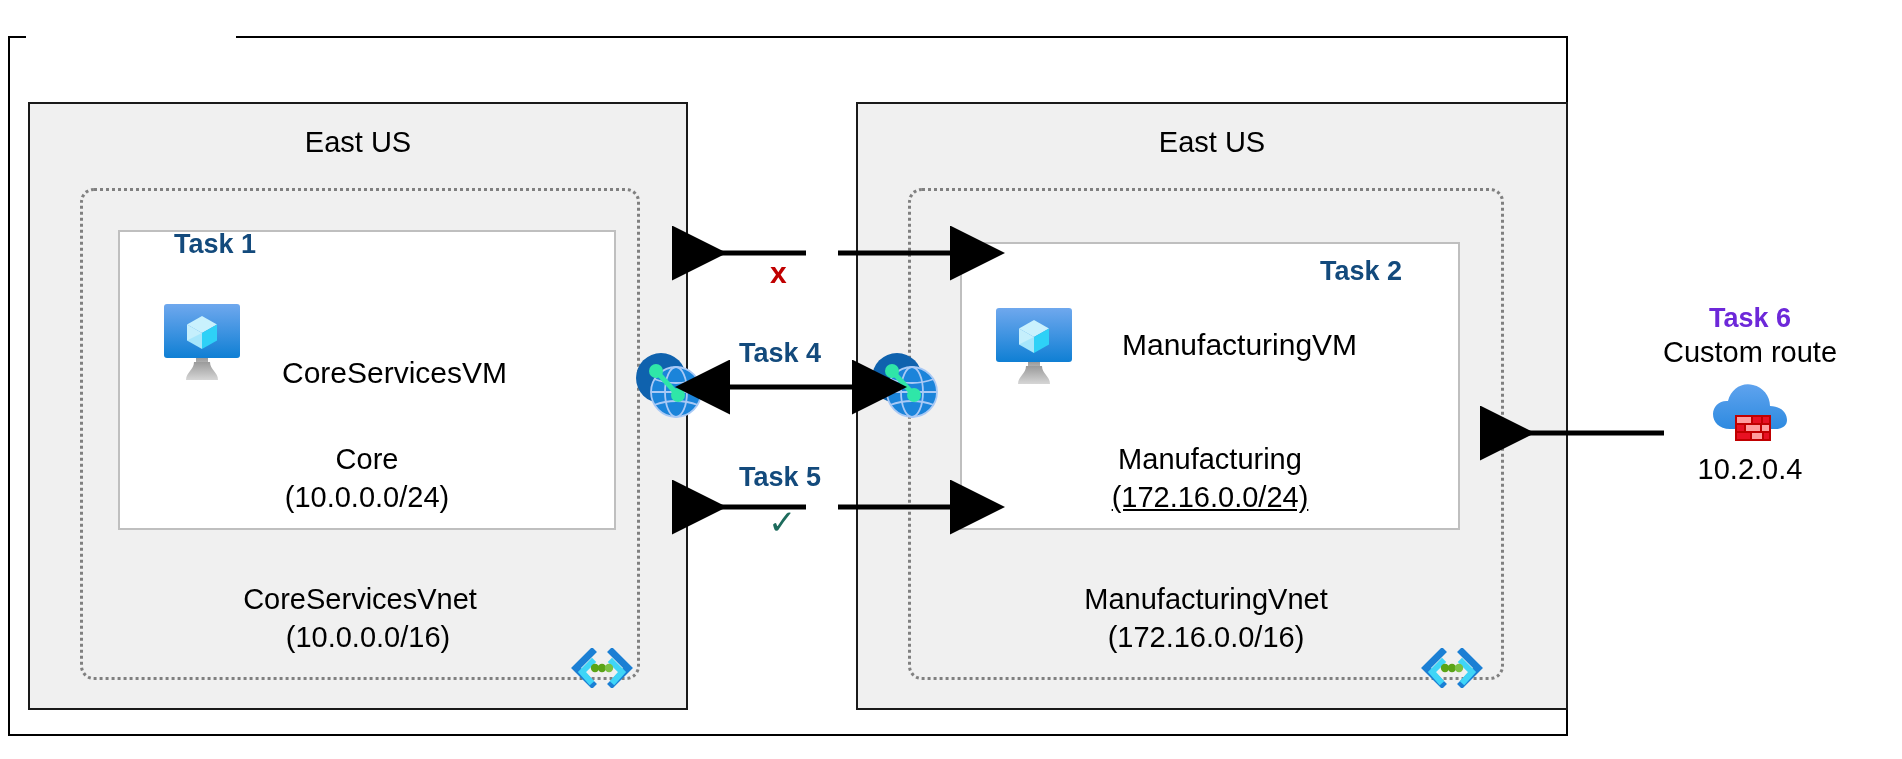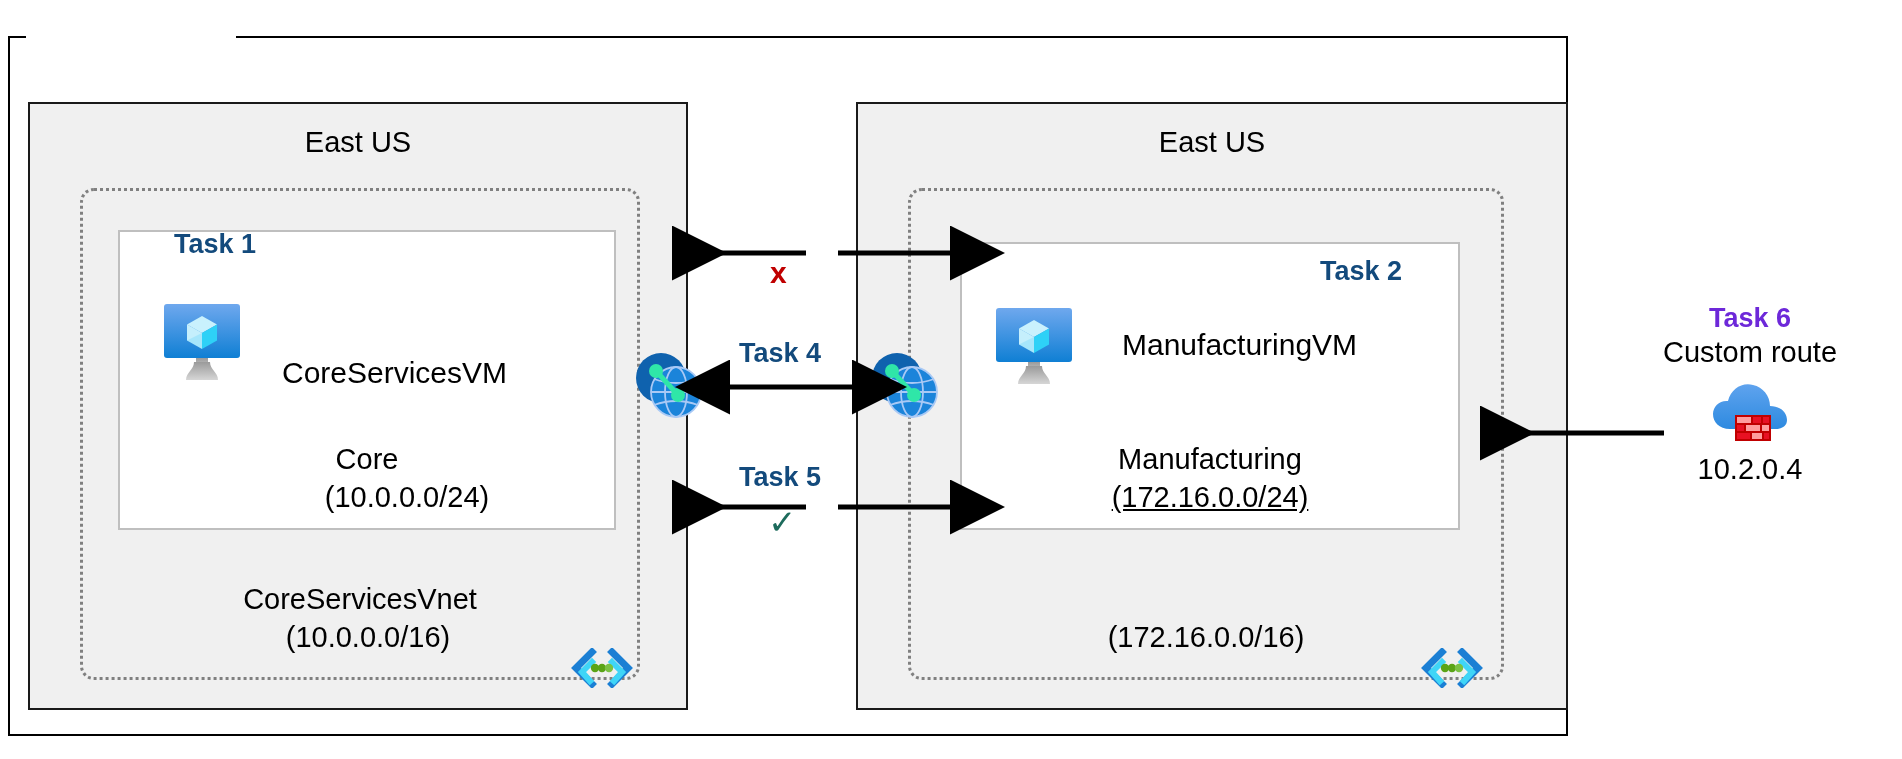--- a/index.html
+++ b/index.html
@@ -93,21 +93,21 @@
 
       <polygon points="42,16 57,24.5 42,33 27,24.5" fill="#c9f1fd"></polygon>
       <polygon points="27,24.5 42,33 42,49 27,40.5" fill="#a6e6fb"></polygon>
       <polygon points="57,24.5 42,33 42,49 57,40.5" fill="#2ed1f7"></polygon>
       <polygon points="42,33 27,24.5 27,40.5" fill="#e3f8fe" opacity="0.5"></polygon>
     </svg>
   </div>
   <div class="vm-name" style="left:282px;top:336px;margin-top:20px;">CoreServicesVM</div>
 
   <div class="subnet-range" style="left:118px;width:498px;top:440px;">Core</div>
-  <div class="subnet-range" style="left:118px;width:498px;top:478px;padding-left:40px;">(10.0.0.0/24)</div>
+  <div class="subnet-range" style="left:118px;width:498px;top:478px;">(10.0.0.0/24)</div>
 
   <div class="vnet-name" style="left:80px;width:560px;top:580px;">CoreServicesVnet</div>
   <div class="vnet-name" style="left:88px;width:560px;top:618px;">(10.0.0.0/16)</div>
 
   <div class="sn-icon" style="left:570px;top:648px;">
     <svg width="64" height="40" viewBox="0 0 64 40">
       <path d="M22 4 L6 20 L22 36" stroke="#1b7fd4" stroke-width="7" fill="none" stroke-linecap="square"></path>
       <path d="M42 4 L58 20 L42 36" stroke="#1b7fd4" stroke-width="7" fill="none" stroke-linecap="square"></path>
       <path d="M22 14 L12 24 L20 33" stroke="#3fd5f7" stroke-width="6" fill="none" stroke-linecap="square"></path>
       <path d="M42 14 L52 24 L44 33" stroke="#3fd5f7" stroke-width="6" fill="none" stroke-linecap="square"></path>
@@ -146,20 +146,21 @@
       <polygon points="27,24.5 42,33 42,49 27,40.5" fill="#a6e6fb"></polygon>
       <polygon points="57,24.5 42,33 42,49 57,40.5" fill="#2ed1f7"></polygon>
       <polygon points="42,33 27,24.5 27,40.5" fill="#e3f8fe" opacity="0.5"></polygon>
     </svg>
   </div>
   <div class="vm-name" style="left:1122px;top:328px;">ManufacturingVM</div>
 
   <div class="subnet-range" style="left:960px;width:500px;top:440px;">Manufacturing</div>
   <div class="subnet-range" style="left:960px;width:500px;top:478px;text-decoration:underline;">(172.16.0.0/24)</div>
 
+  <div class="vnet-name" style="left:908px;width:596px;top:580px;">ManufacturingVnet</div>
   <div class="vnet-name" style="left:908px;width:596px;top:618px;">(172.16.0.0/16)</div>
 
   <div class="sn-icon" style="left:1420px;top:648px;">
     <svg width="64" height="40" viewBox="0 0 64 40">
       <path d="M22 4 L6 20 L22 36" stroke="#1b7fd4" stroke-width="7" fill="none" stroke-linecap="square"></path>
       <path d="M42 4 L58 20 L42 36" stroke="#1b7fd4" stroke-width="7" fill="none" stroke-linecap="square"></path>
       <path d="M22 14 L12 24 L20 33" stroke="#3fd5f7" stroke-width="6" fill="none" stroke-linecap="square"></path>
       <path d="M42 14 L52 24 L44 33" stroke="#3fd5f7" stroke-width="6" fill="none" stroke-linecap="square"></path>
       <circle cx="25" cy="20" r="4.2" fill="#5aa417"></circle>
       <circle cx="32" cy="20" r="4.2" fill="#5aa417"></circle>

